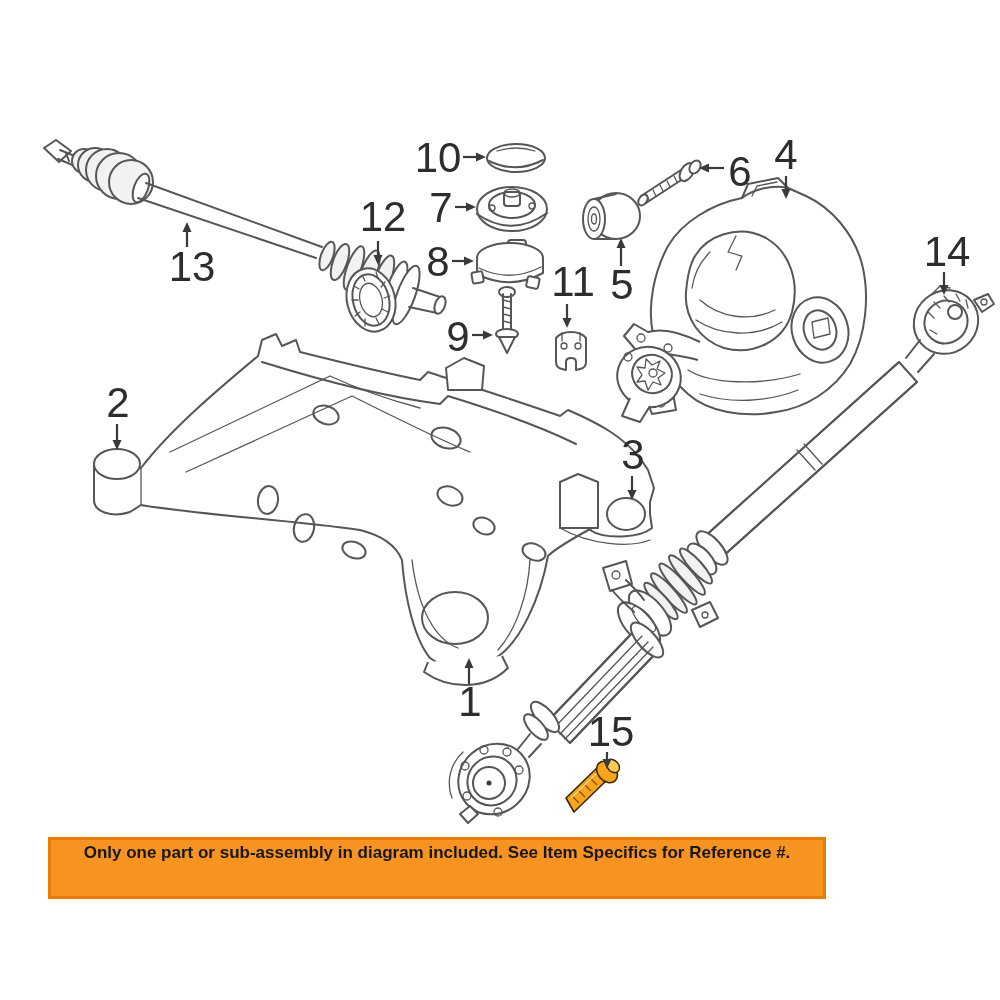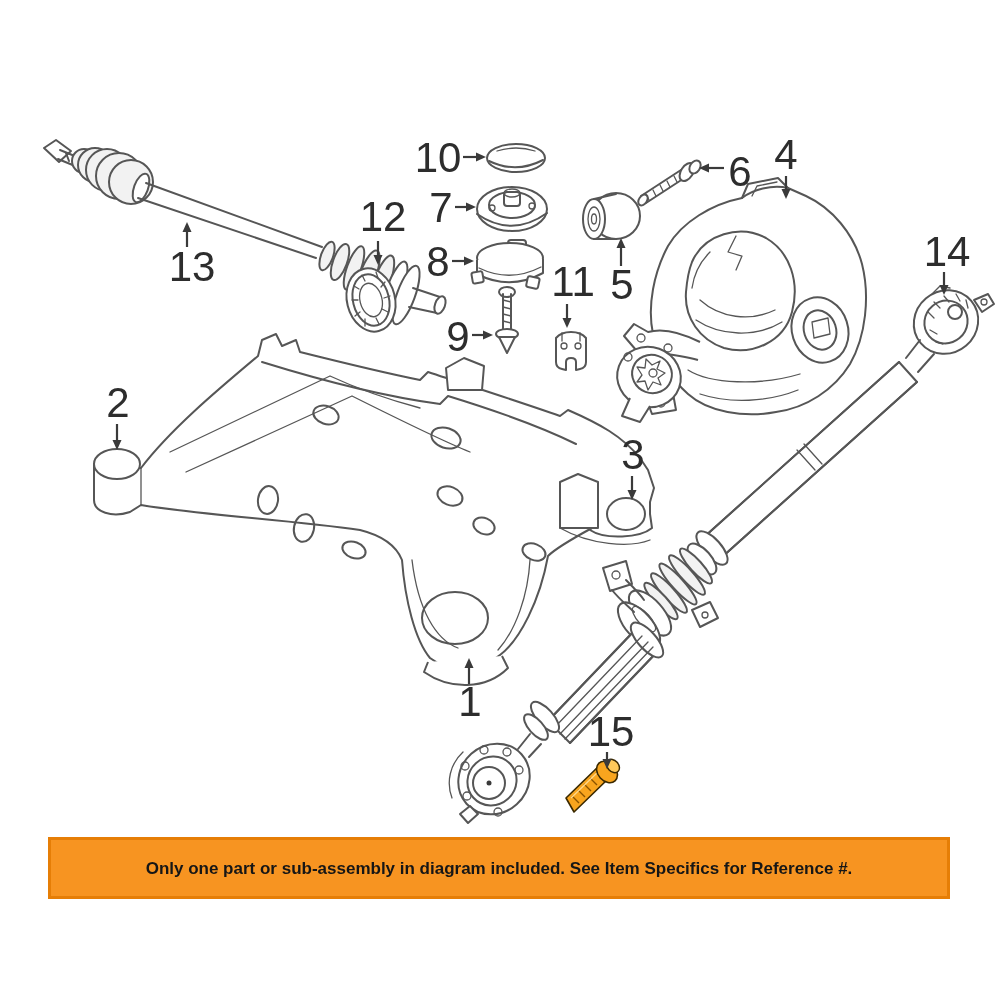--- a/index.html
+++ b/index.html
@@ -12,22 +12,22 @@
   .fg{fill:#f2f2f2;stroke:#565656;stroke-width:2;stroke-linejoin:round;}
   .thin{stroke-width:1.3;}
   .albl{font-family:"Liberation Sans",sans-serif;font-size:42px;fill:#2d2d2d;text-anchor:middle;}
   .aln{stroke:#3a3a3a;stroke-width:2.2;fill:none;}
   .atip{fill:#3a3a3a;stroke:none;}
   .hl{fill:#F8A51E;stroke:#3a2900;stroke-width:1.6;stroke-linejoin:round;}
   .hlcap{fill:#FFC95A;stroke:#3a2900;stroke-width:1.4;}
   .hlh{stroke:#8a5400;stroke-width:1.4;fill:none;}
   .hlg{stroke:#FFD98C;stroke-width:1.2;fill:none;}
   
-  .banner{position:absolute;left:48px;top:837px;width:902px;height:62px;box-sizing:border-box;
-          background:#F79421;border:3px solid #E67E06;display:flex;flex-direction:column;
+  .banner{position:absolute;left:48px;top:837px;width:778px;height:62px;box-sizing:border-box;
+          background:#F79421;border:3px solid #E67E06;display:flex;flex-direction:row;
           justify-content:center;text-align:center;color:#161616;
           font-weight:bold;font-size:17px;line-height:25px;}
 </style>
 </head>
 <body>
 
 <div class="stage">
 <svg width="1000" height="1000" viewBox="0 0 1000 1000">
 
   <g>

